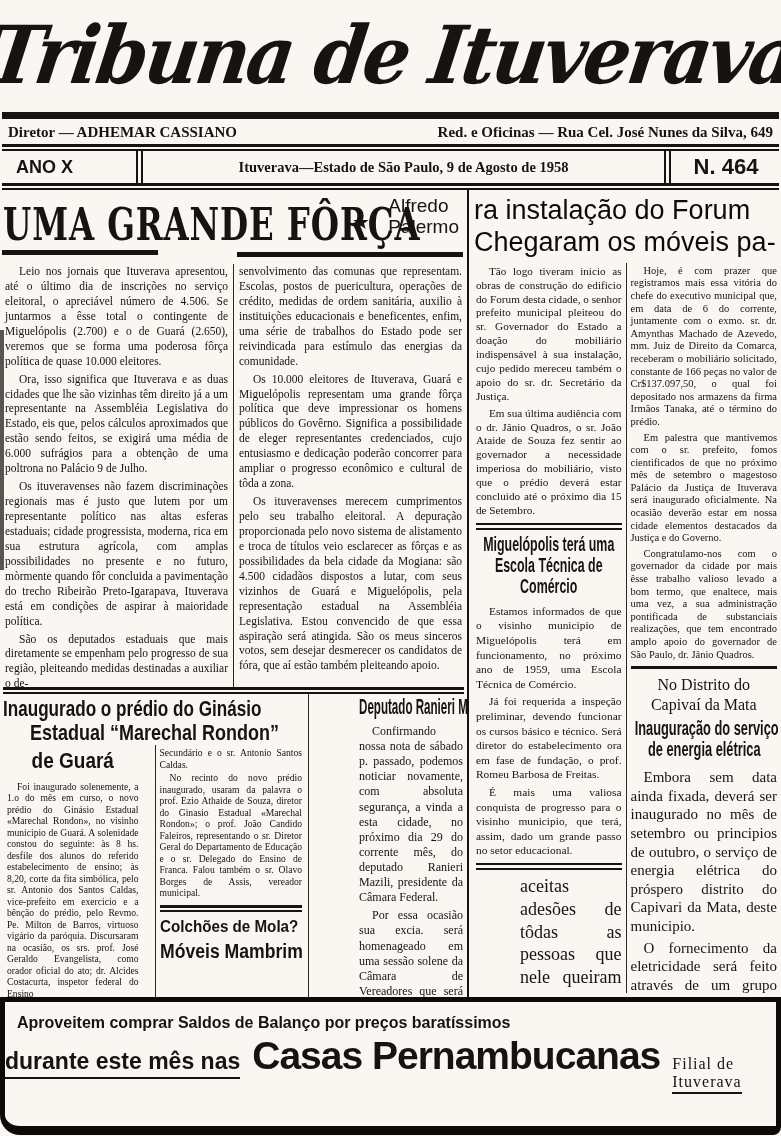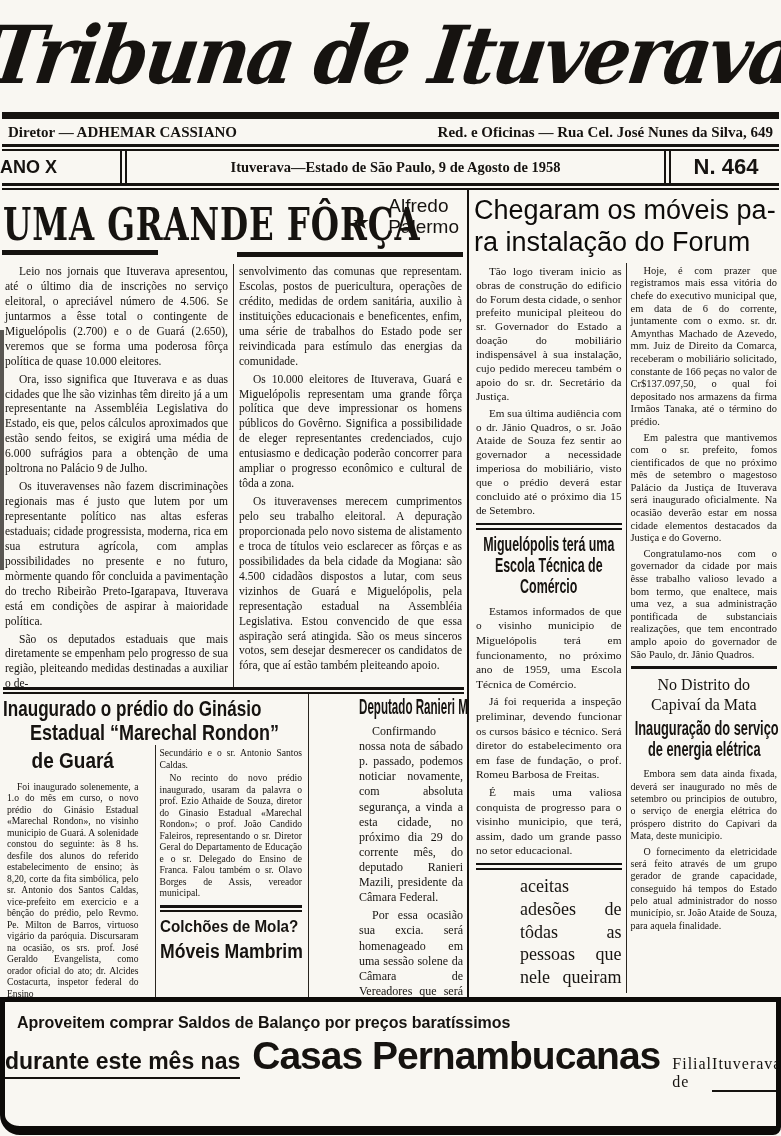--- a/index.html
+++ b/index.html
@@ -13,21 +13,21 @@
   .masthead { height:112px; display:flex; align-items:center; justify-content:center; overflow:hidden; }
   .script-title {
     font-family:"DejaVu Serif", serif; font-style:italic; font-weight:bold;
     font-size:74px; letter-spacing:-3px; white-space:nowrap;
     transform:skewX(-8deg) scaleY(1.08); transform-origin:50% 60%;
   }
   .rule-thick { height:7px; background:var(--ink); margin:0 2px; }
   .rule-double { height:7px; border-top:3px solid var(--ink); border-bottom:2px solid var(--ink); margin:0 2px; box-sizing:border-box; }
   .info-row { display:flex; justify-content:space-between; padding:5px 8px 3px 8px; font-weight:bold; font-size:15px; }
   .date-bar { display:flex; align-items:center; height:32px; }
-  .year-label { width:120px; font-family:"Liberation Sans",sans-serif; font-weight:bold; font-size:18px; padding-left:0; }
+  .year-label { width:120px; font-family:"Liberation Sans",sans-serif; font-weight:bold; font-size:18px; padding-left:16px; }
   .vbar { width:3px; align-self:stretch; border-left:2px solid var(--ink); border-right:2px solid var(--ink); }
   .dateline { flex:1; text-align:center; font-weight:bold; font-size:14.5px; }
   .issue-number { width:110px; text-align:center; font-family:"Liberation Sans",sans-serif; font-weight:bold; font-size:22px; }
 
   
   .main { display:flex; height:807px; overflow:hidden; }
   .left-region { width:469px; box-sizing:border-box; border-right:2px solid var(--ink); position:relative; overflow:hidden; }
   .right-region { flex:1; overflow:hidden; padding-left:3px; }
 
   
@@ -82,33 +82,33 @@
   .cline { display:block; font-family:"Liberation Sans",sans-serif; font-weight:bold; white-space:nowrap; text-align:center; }
   .mh { font-size:13.5px; height:21px; transform:scale(0.92,1.5); transform-origin:50% 15%; }
   .miguel-head { margin:3px 0 6px 0; }
   .miguel-body p { font-size:11.4px; line-height:1.28; }
   .cont p { font-size:18px; line-height:1.27;margin-left:44px; }
   .cont p:first-child { text-indent:0; }
   .forum-body2 p { font-size:10.5px; line-height:1.2; }
   .kicker { font-size:16px; line-height:1.25; text-align:center; margin:6px 4px 3px 4px; }
   .eh { font-size:13.5px; height:21px; transform:scale(0.95,1.55); transform-origin:50% 15%; }
   .energia-head { margin:2px 0 8px 0; }
-  .energia-body p { font-size:10px; line-height:1.24; }
+  .energia-body p { font-size:15px; line-height:1.24; }
 
   
   .big-ad {
     box-sizing:border-box; height:138px; overflow:hidden;
     border:5px solid #0d0b09; border-bottom-width:9px;
     border-radius:0 0 8px 20px; background:var(--paper);
   }
   .ad-line1 { font-family:"Liberation Sans",sans-serif; font-weight:bold; font-size:16px; white-space:nowrap; padding:12px 0 0 12px; }
   .ad-line2 { display:flex; align-items:baseline; margin-top:2px; }
   .ad-prefix { font-family:"Liberation Sans",sans-serif; font-weight:bold; font-size:23px; border-bottom:2px solid var(--ink); padding-bottom:2px; white-space:nowrap; }
   .ad-brand { font-family:"Liberation Sans",sans-serif; font-weight:bold; font-size:39px; letter-spacing:-1px; margin-left:12px; white-space:nowrap; }
-  .ad-branch { display:inline-flex; margin-left:12px; font-size:16px; letter-spacing:1px; line-height:1.15; }
+  .ad-branch { display:inline-flex; flex-direction:column; margin-left:12px; font-size:16px; letter-spacing:1px; line-height:1.15; }
   .ad-branch span:last-child { border-bottom:2px solid var(--ink); }
   .ad-address { font-family:"Liberation Sans",sans-serif; font-weight:bold; font-size:22px; white-space:nowrap; margin:2px 10px 0 10px; border-bottom:2px solid var(--ink); display:inline-block; padding:0 4px 2px 2px; }
 
   .scan-smudge { position:absolute; left:0; top:330px; width:4px; height:240px; background:#23201c; opacity:.75; }
 </style>
 </head>
 <body>
 
 <div class="page">
 
@@ -198,22 +198,22 @@
               <p>Por essa ocasião sua excia. será homenageado em uma sessão solene da Câmara de Vereadores que será convocada oportunamente e com um jantar, em local a ser ainda designado, para o qual estão sendo</p>
             </div>
         </aside>
 
       </div>
     </section>
 
     <section class="right-region">
 
       <div class="forum-head">
+        <div class="fh-line">ra instalação do Forum</div>
         <div class="fh-line">Chegaram os móveis pa-</div>
-        <div class="fh-line">ra instalação do Forum</div>
       </div>
 
       <div class="right-cols">
 
         <div class="rcol rcol1">
           <div class="rbody forum-body">
               <p>Tão logo tiveram inicio as obras de construção do edificio do Forum desta cidade, o senhor prefeito municipal pleiteou do sr. Governador do Estado a doação do mobiliário indispensável à sua instalação, cujo pedido mereceu também o apoio do sr. dr. Secretário da Justiça.</p>
               <p>Em sua última audiência com o dr. Jânio Quadros, o sr. João Ataide de Souza fez sentir ao governador a necessidade imperiosa do mobiliário, visto que o prédio deverá estar concluido até o próximo dia 15 de Setembro.</p>
             </div>
           <div class="div-double"></div>

